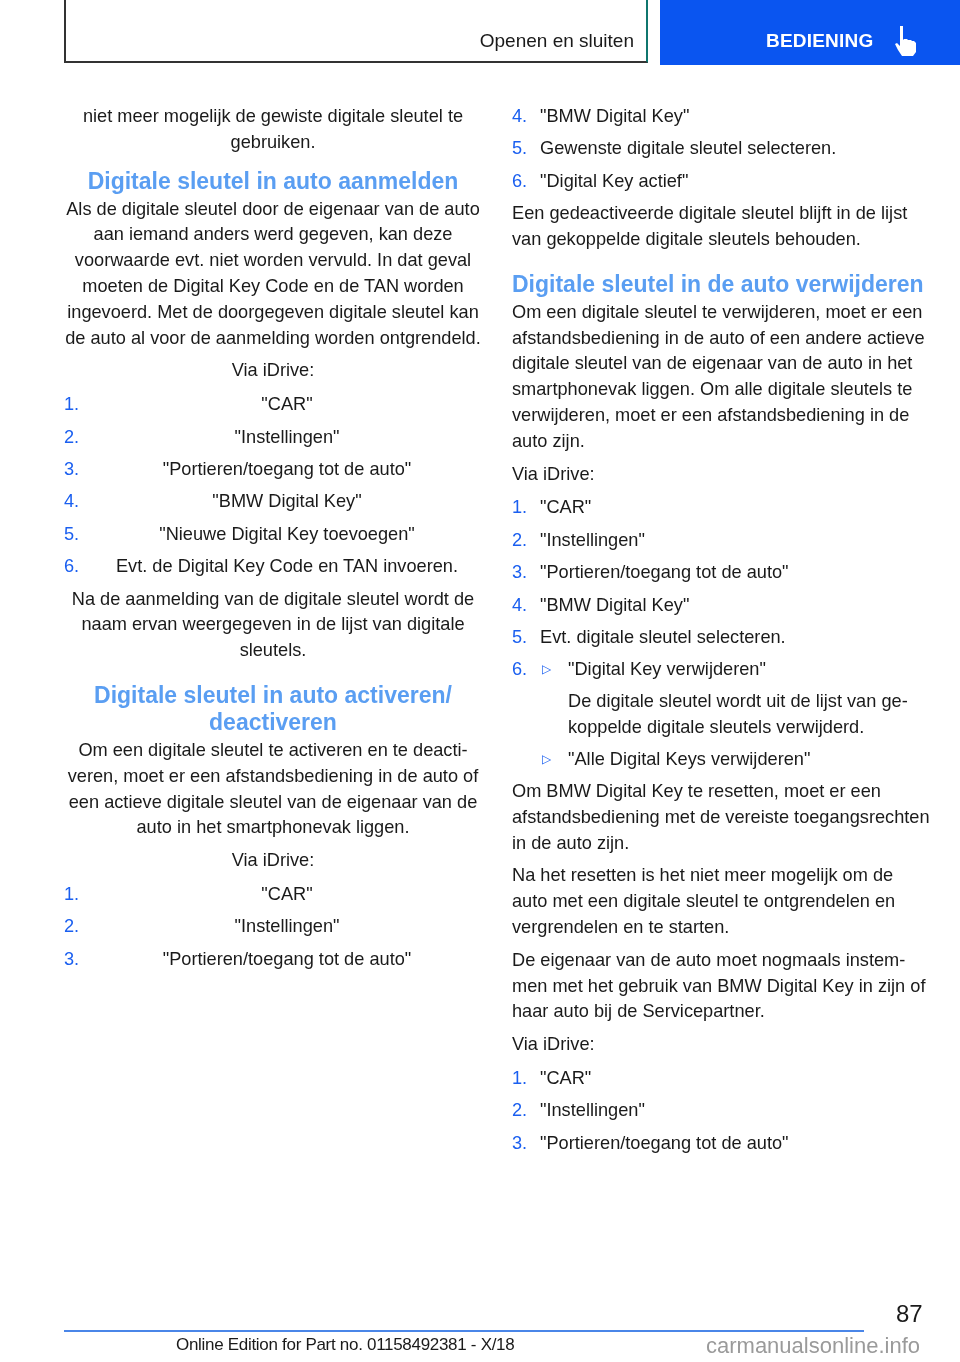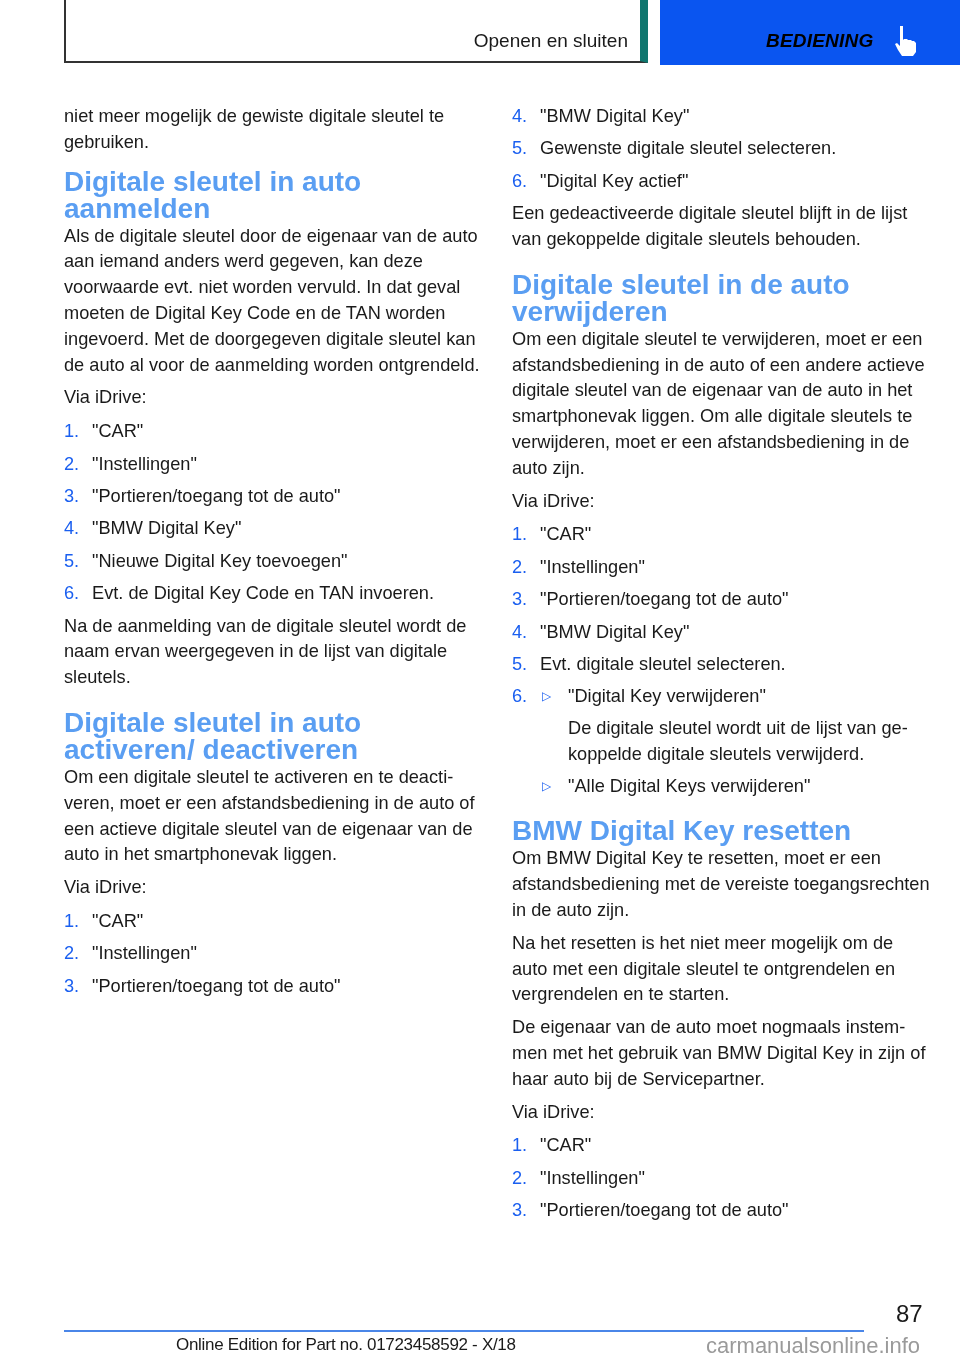--- a/index.html
+++ b/index.html
@@ -1,29 +1,29 @@
 <!DOCTYPE html>
 <html><head>
 <meta charset="utf-8">
 <style>
   html, body { margin: 0; padding: 0; background: #ffffff; }
   body { width: 960px; height: 1362px; position: relative; overflow: hidden;
          font-family: "Liberation Sans", "DejaVu Sans", sans-serif; color: #1a1a1a; }
   .hdr-left { position: absolute; left: 64px; top: 0; width: 584px; height: 63px;
-              border-left: 2px solid #333; border-right: 8px solid #0f766e; border-bottom: 2px solid #333;
+              border-left: 2px solid #333; border-right: 2px solid #0f766e; border-bottom: 2px solid #333;
               box-sizing: border-box; }
   .hdr-left .title { position: absolute; right: 12px; top: 30px; font-size: 19px; color: #1a1a1a; }
   .hdr-right { position: absolute; left: 660px; top: 0; width: 300px; height: 65px; background: #0a55f0; }
-  .hdr-right .title { position: absolute; left: 106px; top: 30px; font-size: 19px; font-weight: bold; color: #000000; letter-spacing: 0.2px; font-style: italic; }
+  .hdr-right .title { position: absolute; left: 106px; top: 30px; font-size: 19px; font-weight: bold; color: #ffffff; letter-spacing: 0.2px; }
   .hdr-right .icon { position: absolute; left: 235px; top: 26px; width: 22px; height: 30px; }
   .col { position: absolute; top: 104px; width: 418px; font-size: 18.2px; line-height: 25.8px; }
-  .col.left { left: 64px; }
+  .col.left { left: 64px; text-align: center; }
   .col.right { left: 512px; }
   p { margin: 0 0 7px 0; }
-  h2 { margin: 12px 0 2px 0; color: #5a9ef2; font-size: 28px; line-height: 27px; font-weight: bold; }
+  h2 { margin: 12px 0 2px 0; color: #5a9ef2; font-size: 23px; line-height: 27px; font-weight: bold; }
   ol { list-style: none; margin: 8px 0 6px 0; padding: 0; }
   li { position: relative; padding-left: 28px; margin-bottom: 6.6px; }
   li .num { position: absolute; left: 0; color: #1a5ff0; }
   .sub { position: relative; padding-left: 28px; margin-top: 0; }
   .sub .tri { position: absolute; left: 2px; top: 0; color: #1a5ff0; font-size: 12px; }
   .sub-note { padding-left: 28px; margin: 6px 0 6px 0; }
   .footer-line { position: absolute; left: 64px; top: 1330px; width: 800px; height: 2px; background: #4a86e8; }
   .page-num { position: absolute; left: 896px; top: 1300px; font-size: 24px; font-weight: normal; color: #1a1a1a; }
   .edition { position: absolute; left: 176px; top: 1335px; font-size: 17px; color: #1a1a1a; letter-spacing: -0.3px; }
   .watermark { position: absolute; left: 706px; top: 1333px; font-size: 22px; color: #9a9a9a; }
@@ -91,28 +91,27 @@
         <span>"Digital Key verwijderen"</span>
       </div>
       <div class="sub-note">De digitale sleutel wordt uit de lijst van ge­koppelde digitale sleutels verwijderd.</div>
       <div class="sub">
         <span class="tri">▷</span>
         <span>"Alle Digital Keys verwijderen"</span>
       </div>
     </li>
   </ol>
 
-  <h2 style="margin-top:18px;">BMW Digital Key resetten</h2>
   <p>Om BMW Digital Key te resetten, moet er een afstandsbediening met de vereiste toegangs­rechten in de auto zijn.</p>
   <p>Na het resetten is het niet meer mogelijk om de auto met een digitale sleutel te ontgrendelen en vergrendelen en te starten.</p>
   <p>De eigenaar van de auto moet nogmaals instem­men met het gebruik van BMW Digital Key in zijn of haar auto bij de Servicepartner.</p>
   <p>Via iDrive:</p>
   <ol>
     <li><span class="num">1.</span><span>"CAR"</span></li>
     <li><span class="num">2.</span><span>"Instellingen"</span></li>
     <li><span class="num">3.</span><span>"Portieren/toegang tot de auto"</span></li>
   </ol>
 </div>
 
 <div class="page-num">87</div>
 <div class="footer-line"></div>
-<div class="edition">Online Edition for Part no. 01723458592 - X/18</div>
+<div class="edition">Online Edition for Part no. 01158492381 - X/18</div>
 <div class="watermark">carmanualsonline.info</div>
 
 </body></html>

